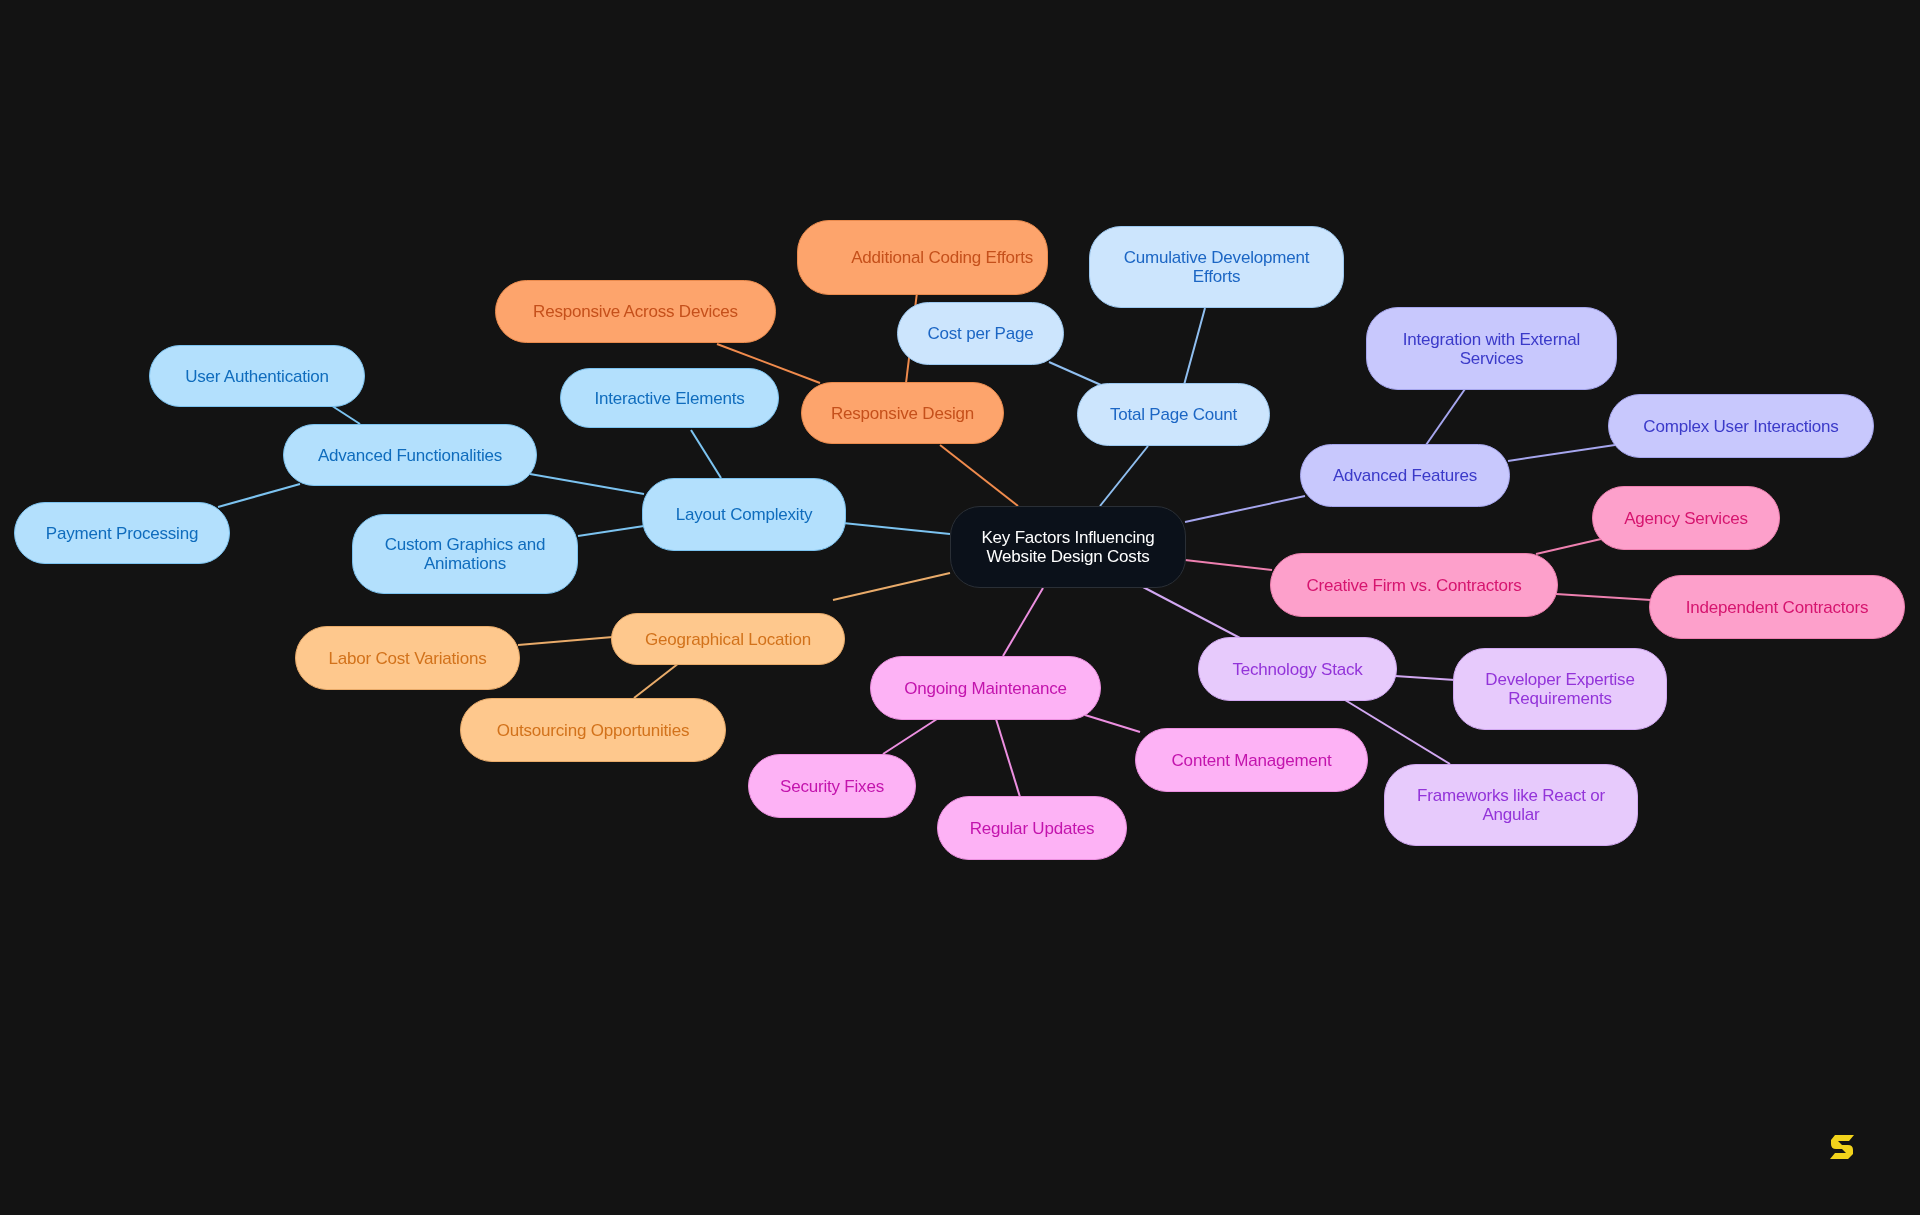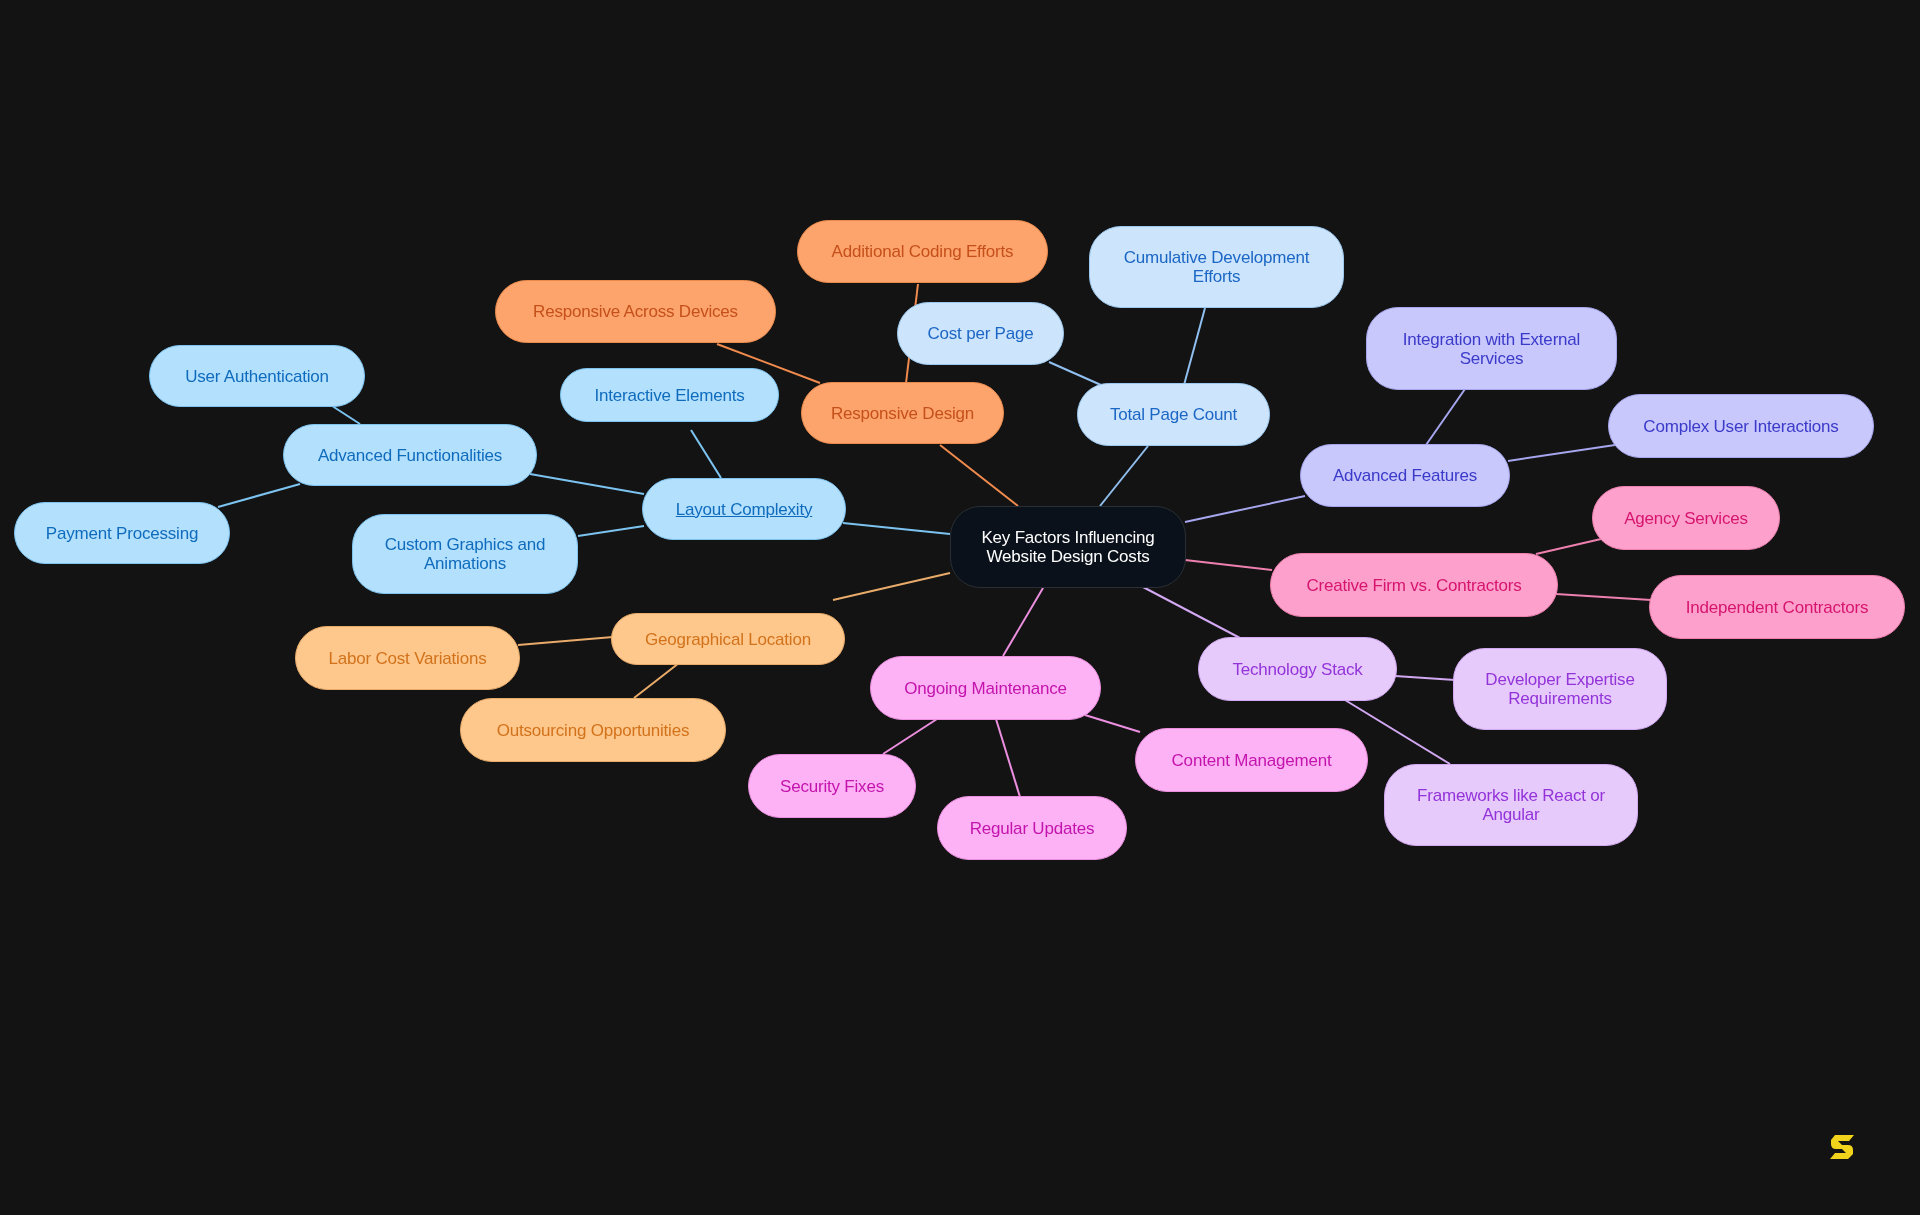--- a/index.html
+++ b/index.html
@@ -62,24 +62,24 @@
 
     <line x1="613" y1="637" x2="518" y2="645" stroke="#e9ab6a"></line>
     <line x1="688" y1="656" x2="634" y2="698" stroke="#e9ab6a"></line>
   </g>
 </svg>
 
 <div class="node root" style="left:950px;top:506px;width:236px;height:82px;">
   <span>Key Factors Influencing Website Design Costs</span>
 </div>
 
-<div class="node c-blue" style="left:642px;top:478px;width:204px;height:62px;text-decoration:underline;">
+<div class="node c-blue" style="left:642px;top:478px;width:204px;height:73px;">
   <span>Layout Complexity</span>
 </div>
-<div class="node c-blue" style="left:560px;top:368px;width:219px;height:54px;">
+<div class="node c-blue" style="left:560px;top:368px;width:219px;height:60px;">
   <span>Interactive Elements</span>
 </div>
 <div class="node c-blue" style="left:283px;top:424px;width:254px;height:62px;">
   <span>Advanced Functionalities</span>
 </div>
 <div class="node c-blue" style="left:149px;top:325px;width:216px;height:62px;margin-top:20px;">
   <span>User Authentication</span>
 </div>
 <div class="node c-blue" style="left:14px;top:502px;width:216px;height:62px;">
   <span>Payment Processing</span>
@@ -87,21 +87,21 @@
 <div class="node c-blue" style="left:352px;top:514px;width:226px;height:80px;">
   <span style="width:180px;">Custom Graphics and Animations</span>
 </div>
 
 <div class="node c-orange" style="left:801px;top:382px;width:203px;height:62px;">
   <span>Responsive Design</span>
 </div>
 <div class="node c-orange" style="left:495px;top:280px;width:281px;height:63px;">
   <span>Responsive Across Devices</span>
 </div>
-<div class="node c-orange" style="left:797px;top:220px;width:251px;height:63px;">
+<div class="node c-orange" style="left:797px;top:220px;width:251px;height:75px;justify-content:flex-end;">
   <span>Additional Coding Efforts</span>
 </div>
 
 <div class="node c-lblue" style="left:1077px;top:383px;width:193px;height:63px;">
   <span>Total Page Count</span>
 </div>
 <div class="node c-lblue" style="left:897px;top:302px;width:167px;height:63px;">
   <span>Cost per Page</span>
 </div>
 <div class="node c-lblue" style="left:1089px;top:226px;width:255px;height:82px;">

